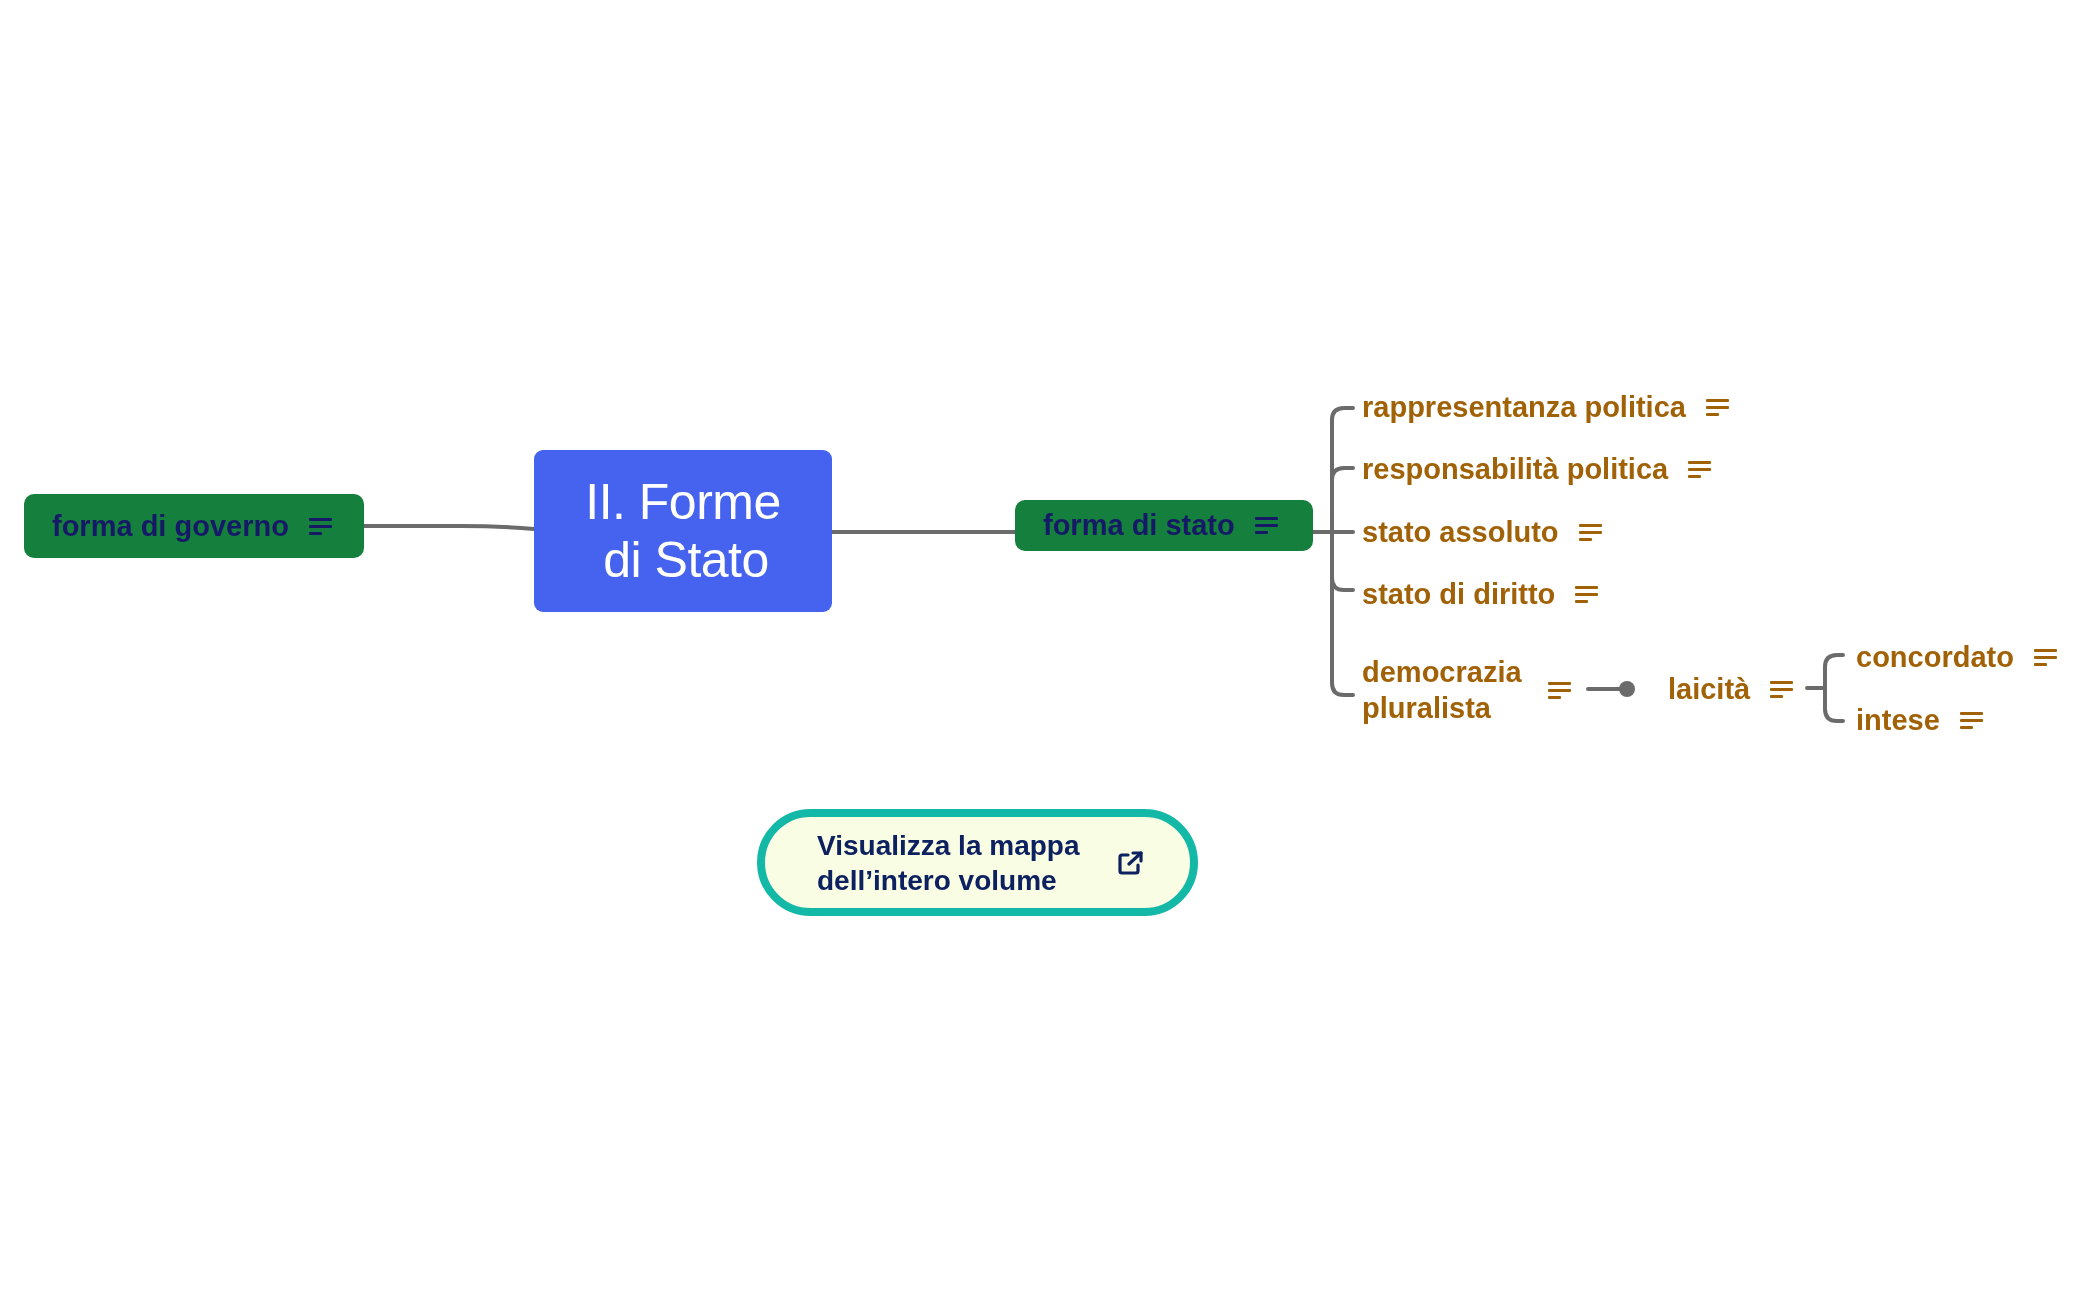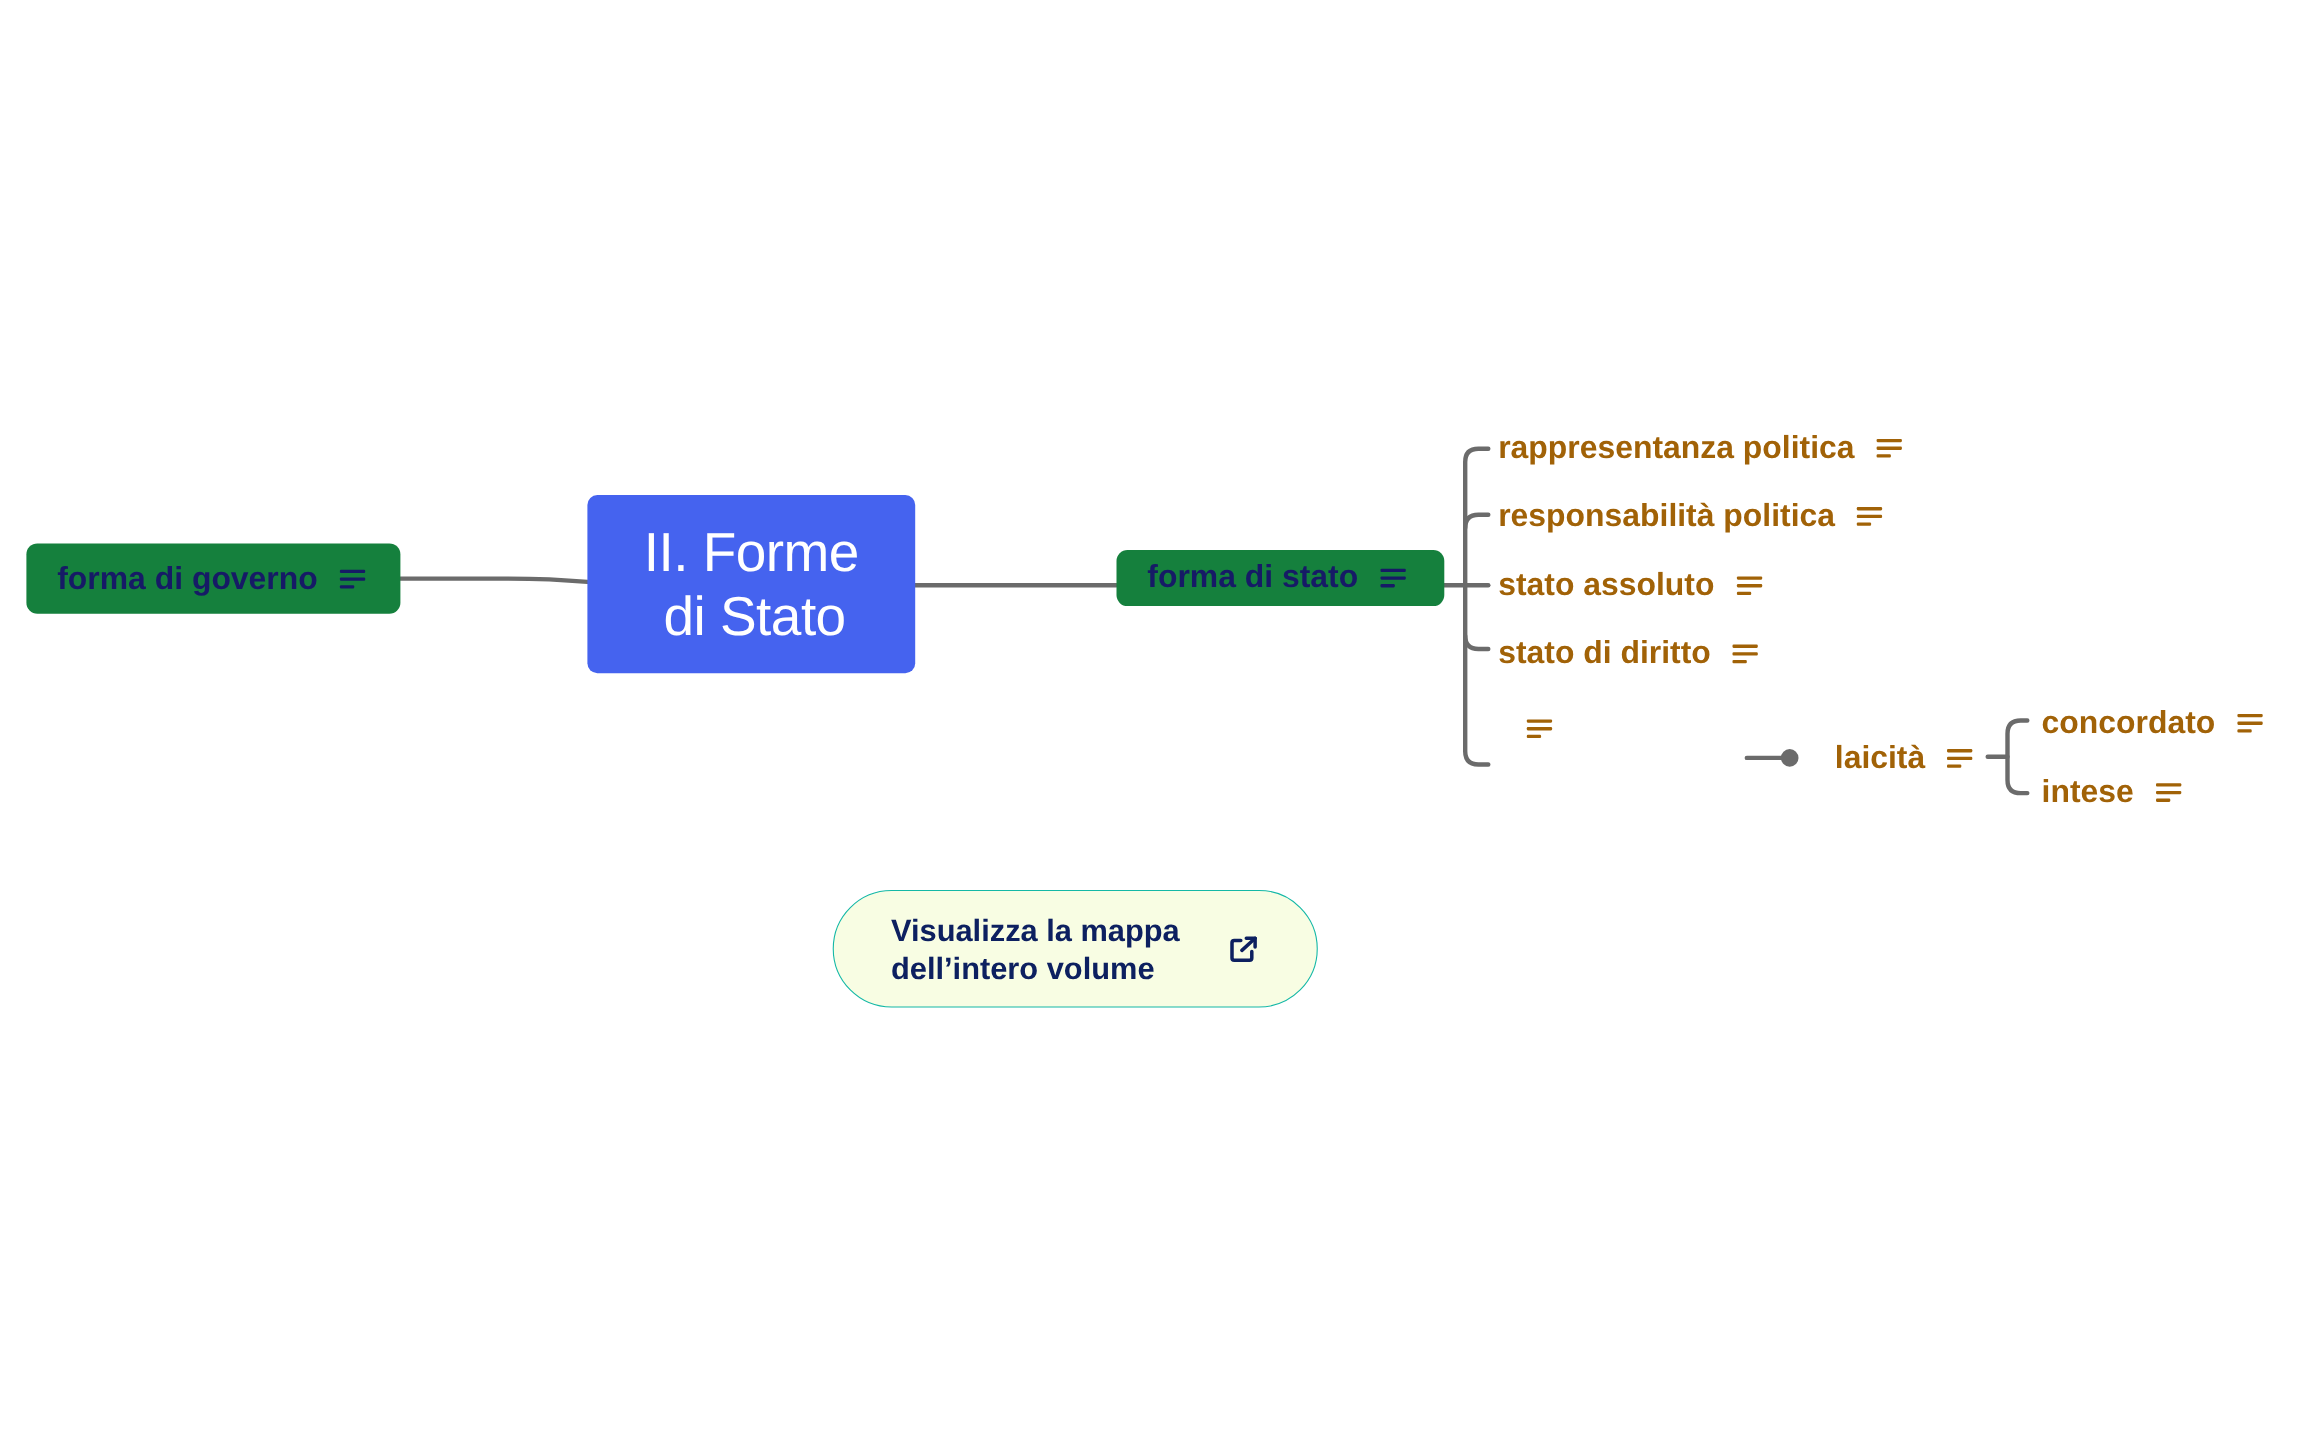--- a/index.html
+++ b/index.html
@@ -11,21 +11,21 @@
   .topic-box { background:#15803d; border-radius:10px; color:#161a66; font-weight:700; font-size:29px; }
   .central { background:#4563ef; border-radius:9px; color:#ffffff; font-weight:400;
              font-size:50px; line-height:58px; justify-content:center; text-align:center; letter-spacing:-0.5px; }
   .leaf { color:#a16207; font-weight:700; font-size:29px; white-space:nowrap; line-height:36px; }
   .note-icon { display:inline-block; width:23px; height:17px; position:relative; margin-left:20px; vertical-align:middle; }
   .note-icon i { position:absolute; left:0; height:3px; background:currentColor; border-radius:1px; }
   .note-icon i:nth-child(1) { top:0; width:23px; }
   .note-icon i:nth-child(2) { top:7px; width:23px; }
   .note-icon i:nth-child(3) { top:14px; width:13px; }
   .volume-button { position:absolute; left:757px; top:809px; width:441px; height:107px; box-sizing:border-box;
-                   background:#f8fde3; border:1px solid #14b8a6; border-radius:54px; display:flex; align-items:center;
+                   background:#f8fde3; border:8px solid #14b8a6; border-radius:54px; display:flex; align-items:center;
                    padding-left:52px; color:#0d2060; font-weight:700; font-size:28px; line-height:35px; cursor:pointer; }
   .volume-button .btn-text { display:flex; flex-direction:column; }
   .ext-icon { position:absolute; left:1118px; top:851px; width:26px; height:24px; }
 </style>
 </head>
 <body>
 
 <div class="canvas">
 
   <svg class="links" viewBox="0 0 2099 1300">
@@ -98,20 +98,24 @@
   </div>
   <div class="node leaf" style="left:1362px; top:576px;">
     <span>stato di diritto</span>
     <span class="note-icon">
         <i></i>
         <i></i>
         <i></i>
       </span>
   </div>
   <div class="node leaf" style="left:1362px; top:654px;">
+    <span style="display:flex; flex-direction:column;">
+      <span>democrazia</span>
+      <span>pluralista</span>
+    </span>
     <span class="note-icon" style="margin-left:26px;">
         <i></i>
         <i></i>
         <i></i>
       </span>
   </div>
 
   <div class="node leaf" style="left:1668px; top:671px;">
     <span>laicità</span>
     <span class="note-icon">

